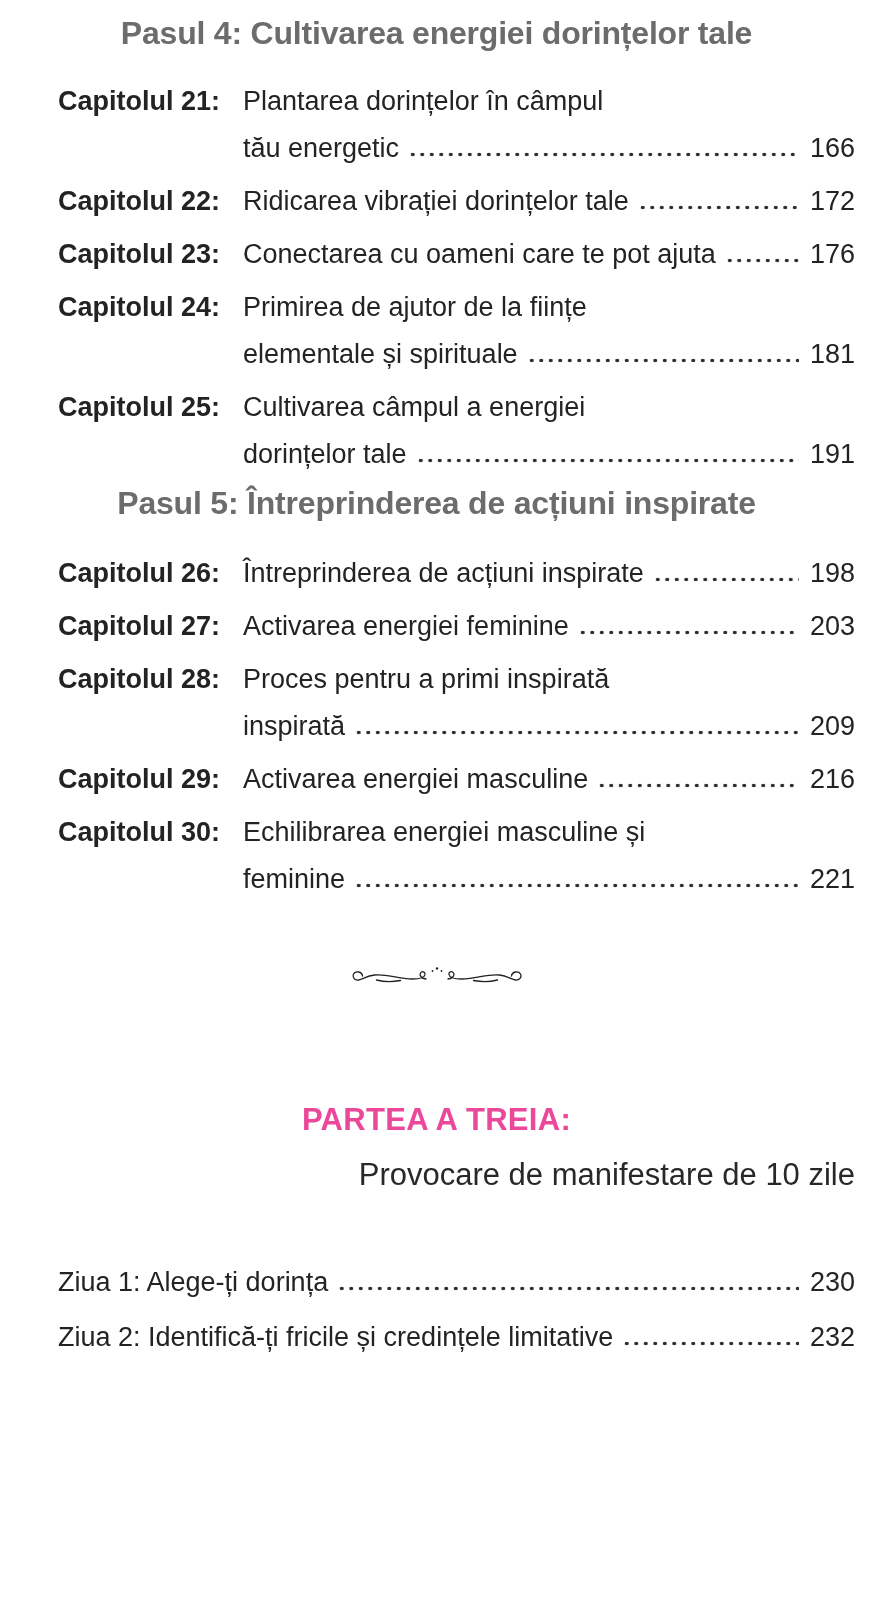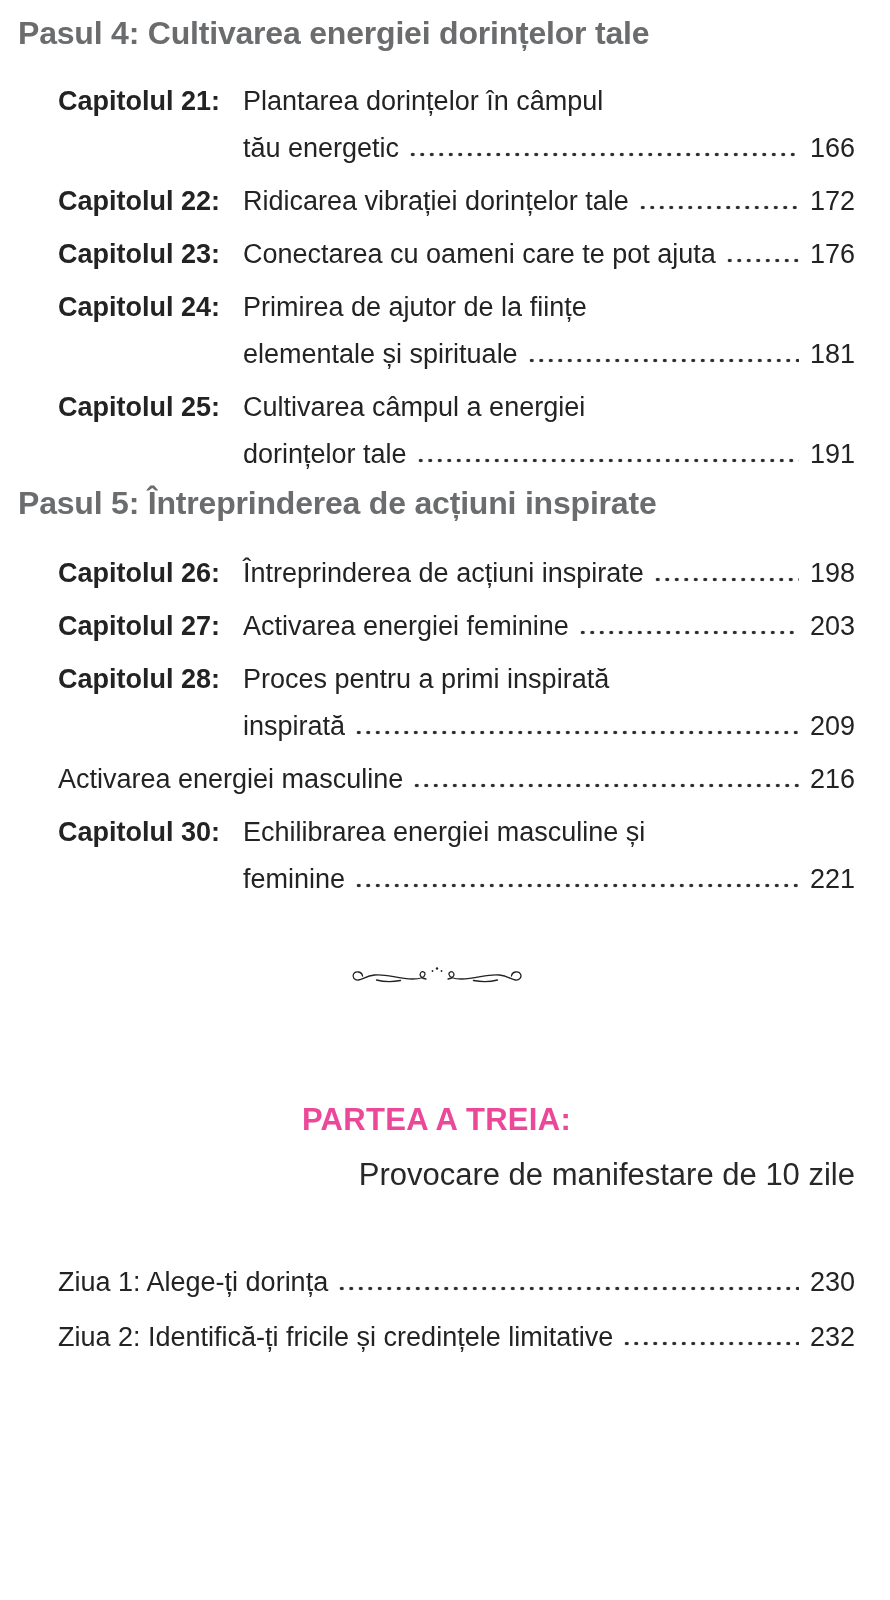--- a/index.html
+++ b/index.html
@@ -21,20 +21,21 @@
     padding: 14px 35px 0 18px;
   }
   .part-heading {
     font-size: 32px;
     font-weight: 700;
     color: var(--heading-gray);
     line-height: 38px;
     margin: 0 0 26px 0;
     letter-spacing: -0.2px;
     white-space: nowrap;
+    text-align: center;
   }
   .section-2 { }
   .section-2 .part-heading { margin-bottom: 28px; }
   .entries {
     margin-left: 40px;
     font-size: 27px;
     color: var(--text);
   }
   .entry { margin-bottom: 6px; }
   .entry-line {
@@ -185,20 +186,21 @@
         </div>
         <div class="entry-line cont">
           <span class="title">inspirată</span>
           <span class="leader"></span>
           <span class="pagenum">209</span>
         </div>
       </div>
 
       <div class="entry">
         <div class="entry-line">
+          <span class="prefix">Capitolul 29:</span>
           <span class="title">Activarea energiei masculine</span>
           <span class="leader"></span>
           <span class="pagenum">216</span>
         </div>
       </div>
 
       <div class="entry">
         <div class="entry-line">
           <span class="prefix">Capitolul 30:</span>
           <span class="title">Echilibrarea energiei masculine și</span>

